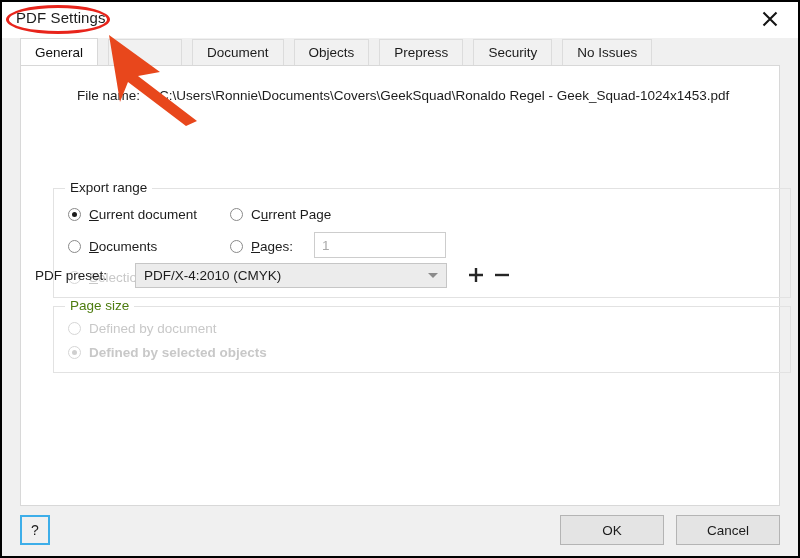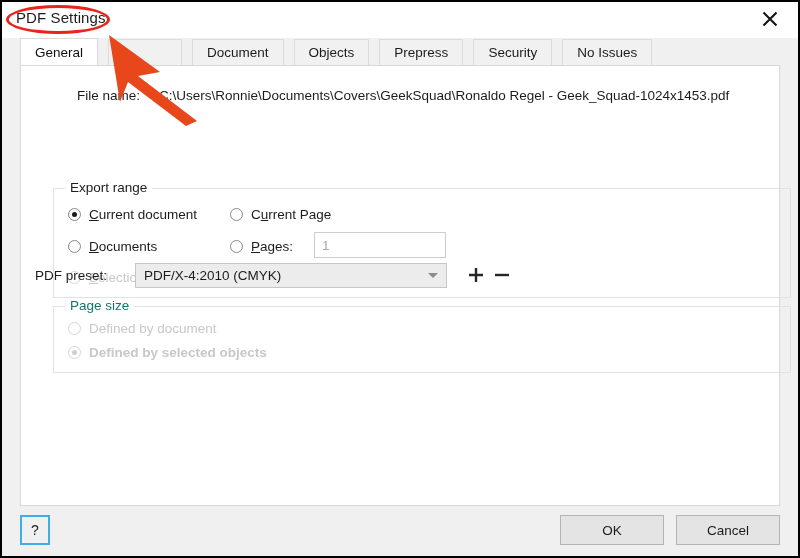--- a/index.html
+++ b/index.html
@@ -114,21 +114,21 @@
     border: 1px solid #e2e2e2;
   }
   .groupbox > .legend {
     position: absolute;
     top: -9px; left: 11px;
     background: #ffffff;
     padding: 0 5px;
     font-size: 13.5px;
     color: #1c1c1c;
   }
-  .groupbox.disabled > .legend { color: #0f766e; }
+  .groupbox.disabled > .legend { color: #4d7c0f; }
 
   #grp-export { left: 32px; top: 122px; width: 738px; height: 110px; }
   #grp-pagesize { left: 32px; top: 240px; width: 738px; height: 67px; }
 
   
   .radio-row {
     position: absolute;
     display: flex;
     align-items: center;
     font-size: 13.5px;

